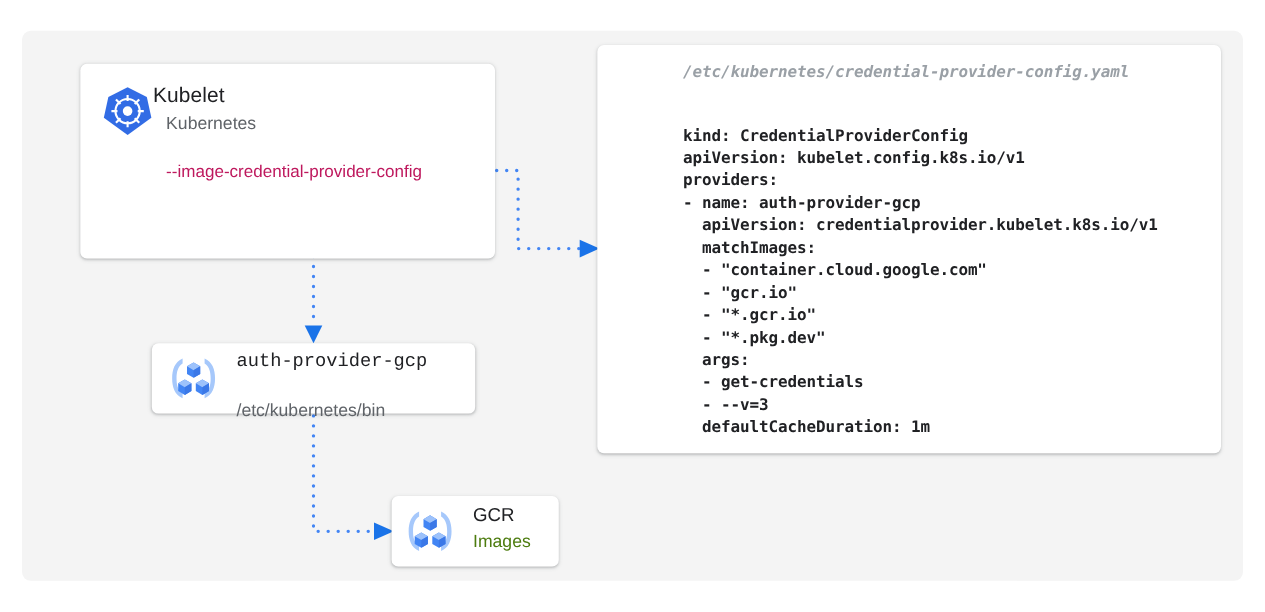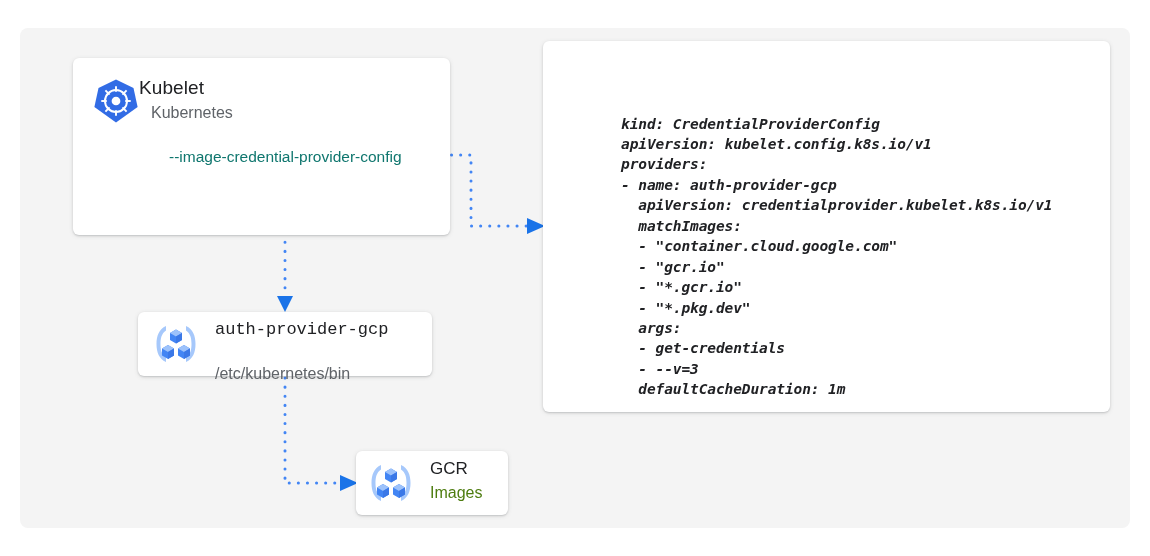--- a/index.html
+++ b/index.html
@@ -63,23 +63,23 @@
   .kubelet-sub {
     position: absolute;
     left: 78px;
     top: 46px;
     font-size: 16px;
     color: #5f6368;
     white-space: nowrap;
   }
   .kubelet-flag {
     position: absolute;
-    left: 96px;
+    left: 78px;
     font-size: 15.5px;
-    color: #0f766e;
+    color: #be185d;
     white-space: nowrap;
   }
   #kubelet-flag-0 { top: 90px; }
   #kubelet-flag-1 { top: 113px; }
 
   
   #auth-card {
     left: 138px;
     top: 312px;
     width: 294px;
@@ -161,21 +161,20 @@
     color: #9aa0a6;
     white-space: pre;
     letter-spacing: -0.1px;
   }
   .yaml-body {
     position: absolute;
     left: 78px;
     top: 58px;
     font-family: "DejaVu Sans Mono", monospace;
     font-weight: bold;
-    font-style: italic;
     font-size: 14.5px;
     color: #202124;
     line-height: 20.45px;
     white-space: pre;
     letter-spacing: -0.1px;
   }
 
   
   .conn {
     position: absolute;
@@ -274,20 +273,21 @@
         <polygon points="66,52 78,59 78,73 66,80 54,73 54,59" fill="#4285f4"></polygon>
         <polygon points="66,52 78,59 66,66 54,59" fill="#9dc2fb"></polygon>
         <polygon points="66,66 78,59 78,73 66,80" fill="#3b78e7"></polygon>
       </g>
     </svg>
     <div class="gcr-title">GCR</div>
     <div class="gcr-sub">Images</div>
   </div>
 
   <div class="card" id="yaml-panel">
+    <div class="yaml-path">/etc/kubernetes/credential-provider-config.yaml</div>
     <pre class="yaml-body">kind: CredentialProviderConfig
 apiVersion: kubelet.config.k8s.io/v1
 providers:
 - name: auth-provider-gcp
   apiVersion: credentialprovider.kubelet.k8s.io/v1
   matchImages:
   - "container.cloud.google.com"
   - "gcr.io"
   - "*.gcr.io"
   - "*.pkg.dev"

